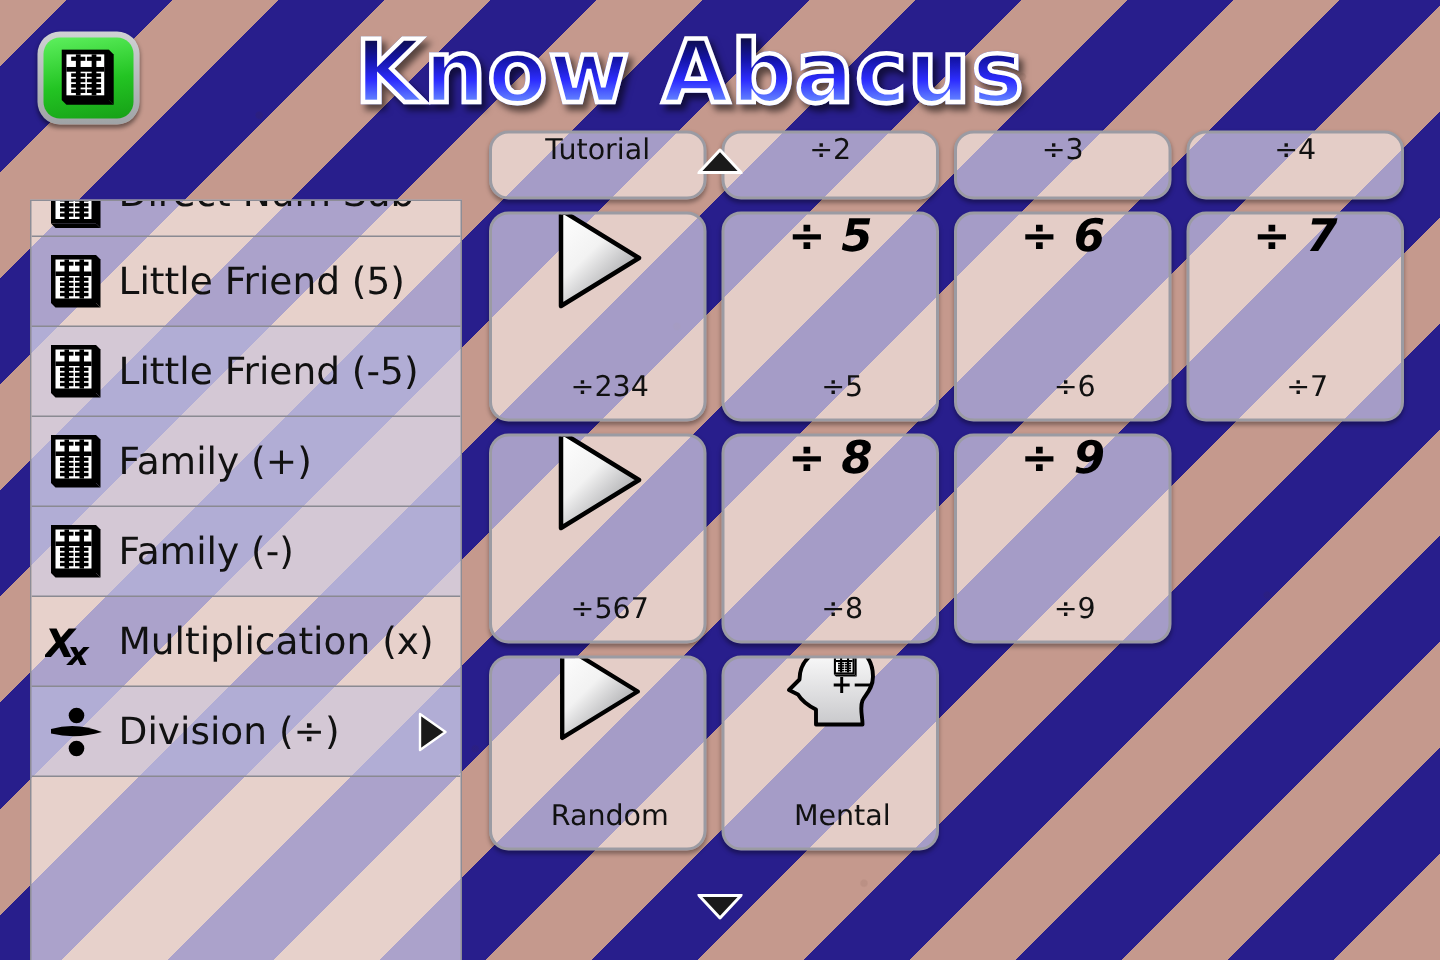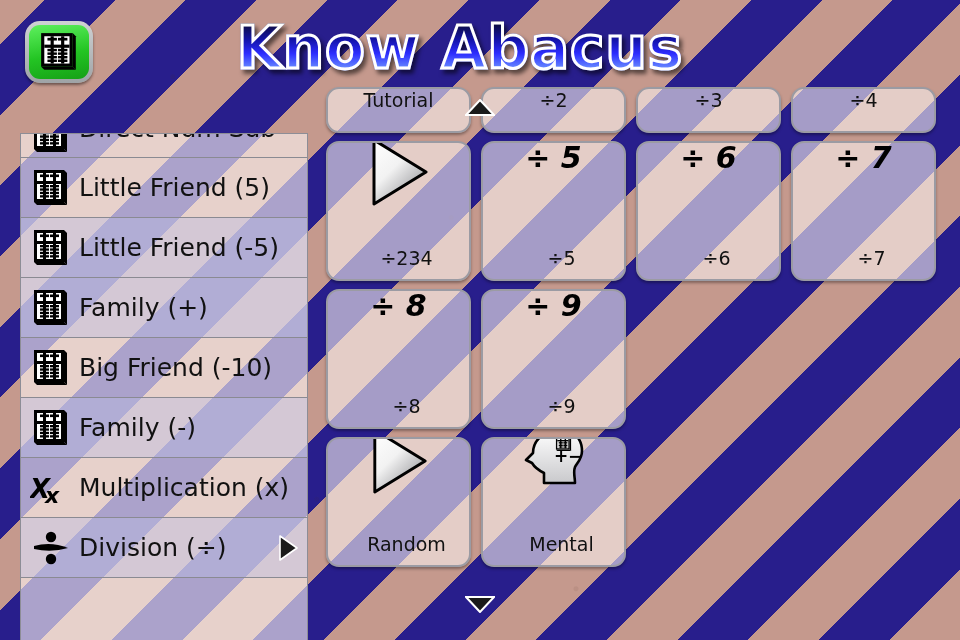--- a/index.html
+++ b/index.html
@@ -274,28 +274,20 @@
         <span class="m-label">Little Friend (-5)</span>
       </div>
       <div class="menu-row alt">
         <span class="m-icon">
           <svg width="38" height="40" viewBox="0 0 38 40">
             <use href="#abacus-glyph"></use>
           </svg>
         </span>
         <span class="m-label">Family (+)</span>
       </div>
-      <div class="menu-row">
-        <span class="m-icon">
-          <svg width="38" height="40" viewBox="0 0 38 40">
-            <use href="#abacus-glyph"></use>
-          </svg>
-        </span>
-        <span class="m-label">Big Friend (-10)</span>
-      </div>
       <div class="menu-row alt">
         <span class="m-icon">
           <svg width="38" height="40" viewBox="0 0 38 40">
             <use href="#abacus-glyph"></use>
           </svg>
         </span>
         <span class="m-label">Family (-)</span>
       </div>
       <div class="menu-row">
         <span class="m-icon">
@@ -360,20 +352,28 @@
         <div class="tile tall">
           <div class="tile-big">÷ 6</div>
           <div class="tile-foot">÷6</div>
         </div>
         <div class="tile tall">
           <div class="tile-big">÷ 7</div>
           <div class="tile-foot">÷7</div>
         </div>
       </div>
       <div class="trow">
+        <div class="tile tall">
+          <div class="tile-glyph">
+            <svg width="62" height="70" viewBox="0 0 62 70">
+              <path d="M6 3 L58 35 L6 67 Z" fill="url(#playGrad)" stroke="#000" stroke-width="3" stroke-linejoin="round"></path>
+            </svg>
+          </div>
+          <div class="tile-foot">÷567</div>
+        </div>
         <div class="tile tall">
           <div class="tile-big">÷ 8</div>
           <div class="tile-foot">÷8</div>
         </div>
         <div class="tile tall">
           <div class="tile-big">÷ 9</div>
           <div class="tile-foot">÷9</div>
         </div>
       </div>
       <div class="trow">

